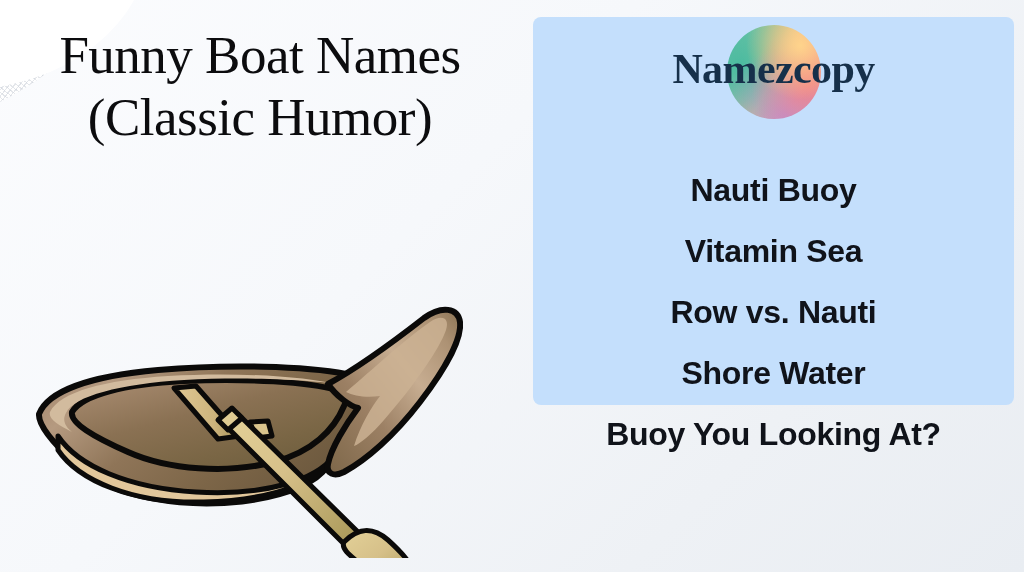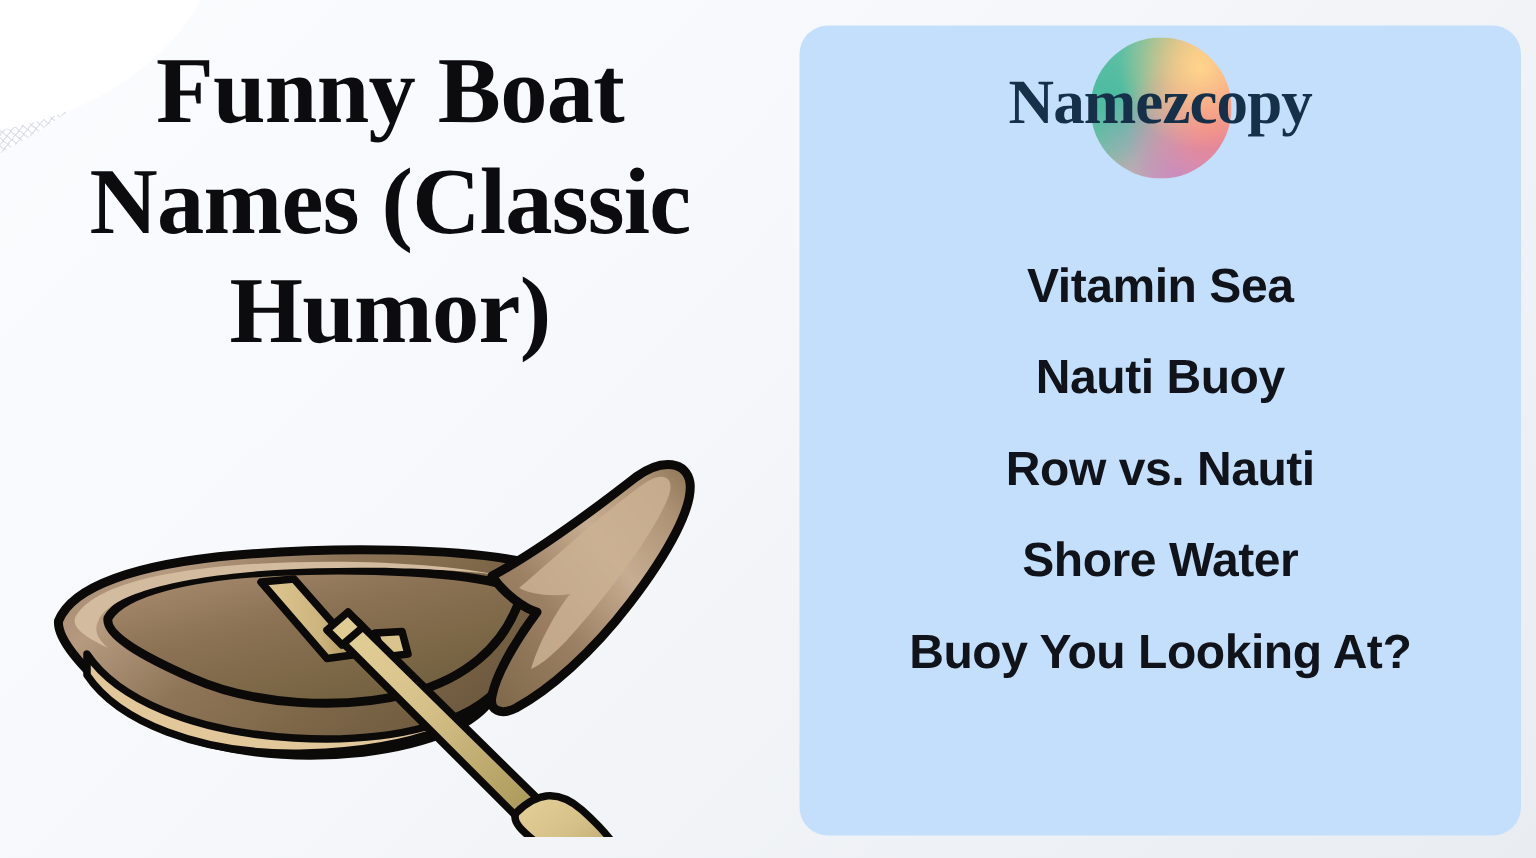--- a/index.html
+++ b/index.html
@@ -57,22 +57,22 @@
     height: 572px;
   }
 
   .page-title {
     position: absolute;
     left: 22px;
     top: 24px;
     width: 476px;
     text-align: center;
     font-family: "Liberation Serif", "DejaVu Serif", serif;
-    font-weight: bold;
-    font-size: 63px;
+    font-weight: normal;
+    font-size: 53px;
     line-height: 1.17;
     letter-spacing: -0.5px;
     color: #0c0c0e;
   }
 
   
   .boat-wrap {
     position: absolute;
     left: 28px;
     top: 296px;
@@ -80,22 +80,22 @@
     height: 262px;
   }
   .boat-wrap svg { display: block; width: 100%; height: 100%; }
 
   
   .blue-panel {
     position: absolute;
     left: 533px;
     top: 17px;
     width: 481px;
-    height: 540px;
-    border-radius: 19px;
+    height: 388px;
+    border-radius: 8px;
     background: #c4dffc;
     box-shadow: 0 0 0 0 rgba(0,0,0,0);
   }
 
   
   .logo {
     position: absolute;
     left: 0;
     top: 6px;
     width: 481px;
@@ -276,21 +276,21 @@
   </div>
 
   <div class="blue-panel">
 
     <div class="logo">
       <div class="logo-circle"></div>
       <div class="logo-text">Namezcopy</div>
     </div>
 
     <div class="name-list">
+      <span class="name-item">Nauti Buoy</span>
       <span class="name-item">Vitamin Sea</span>
-      <span class="name-item">Nauti Buoy</span>
       <span class="name-item">Row vs. Nauti</span>
       <span class="name-item">Shore Water</span>
       <span class="name-item">Buoy You Looking At?</span>
     </div>
   </div>
 
 </div>
 
 </body></html>

